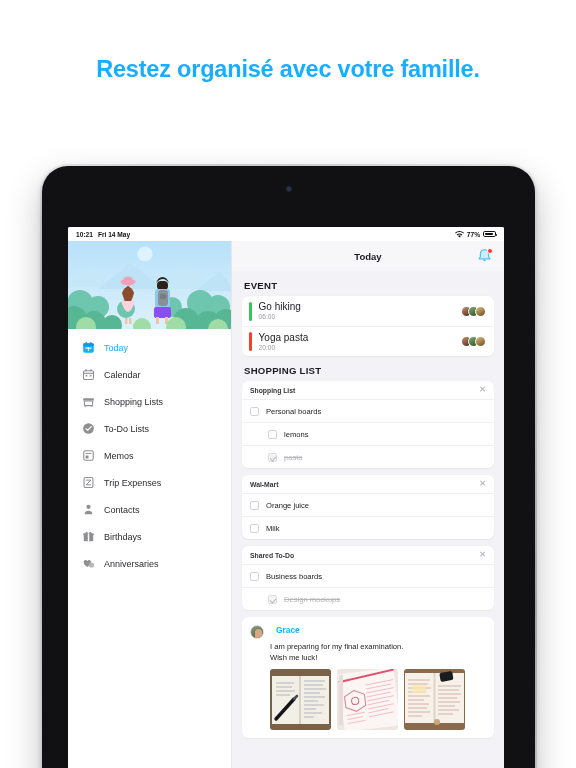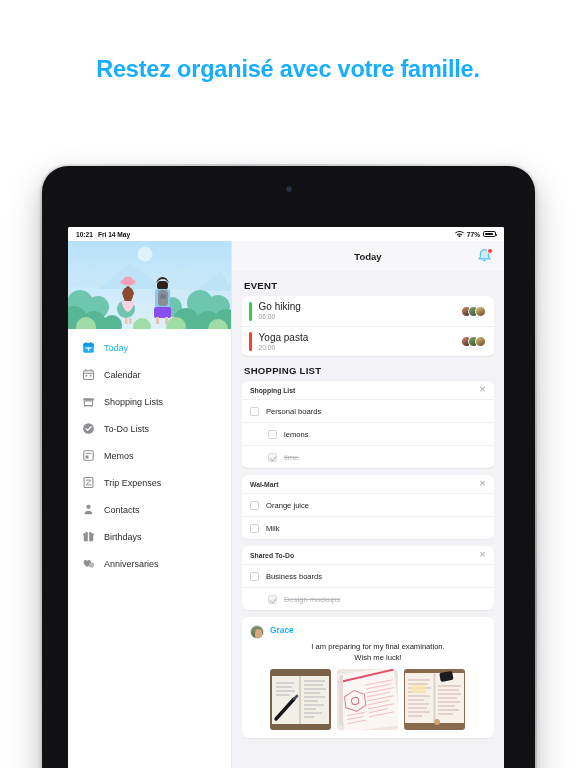--- a/index.html
+++ b/index.html
@@ -204,35 +204,35 @@
   .cb.done::after{
     content:""; position:absolute; left:2px; top:1px;
     width:3.2px; height:5.2px;
     border:solid #b6b6bc; border-width:0 1.1px 1.1px 0;
     transform:rotate(42deg);
   }
   .li-row.done-txt { color:#b6b6bc; text-decoration:line-through; }
 
   
   .memo { padding:8px; }
-  .memo-head { display:flex; gap:6px; }
+  .memo-head { display:flex; gap:12px; }
   .m-av {
     width:14px; height:14px; border-radius:50%;
     background:linear-gradient(160deg,#8a9e7a,#4d5a42);
     flex:none; overflow:hidden; position:relative;
     border:0.5px solid #dcdce0;
   }
   .m-av::after{
     content:""; position:absolute; left:3.5px; top:3px;
     width:7px; height:11px; border-radius:3.5px 3.5px 0 0;
     background:#d9a77f;
     box-shadow:0 7px 0 0 #6b7a5c;
   }
   .m-name { font-size:8.4px; font-weight:bold; color:#17AEFF; }
-  .m-text { font-size:7.6px; color:#1b1b1f; line-height:1.45; margin:2px 0 0 20px;text-align:center; }
+  .m-text { font-size:7.6px; color:#1b1b1f; line-height:1.45; margin:2px 0 0 20px; }
   .m-imgs { display:flex; gap:6px; margin:6px 0 0 20px; }
   .m-img {
     width:61px; height:61px; border-radius:3px;
     overflow:hidden; position:relative;
   }
 </style>
 </head>
 <body>
 
 <div class="headline">Restez organisé avec votre famille.</div>
@@ -474,21 +474,21 @@
             <div class="li-row">
               <span class="cb"></span>
               <span>Personal boards</span>
             </div>
             <div class="li-row indent">
               <span class="cb"></span>
               <span>lemons</span>
             </div>
             <div class="li-row indent done-txt">
               <span class="cb done"></span>
-              <span>time</span>
+              <span>pasta</span>
             </div>
           </div>
 
           <div class="card">
             <div class="list-head">
               <span>Wal-Mart</span>
               <span class="x-btn">✕</span>
             </div>
             <div class="li-row">
               <span class="cb"></span>

